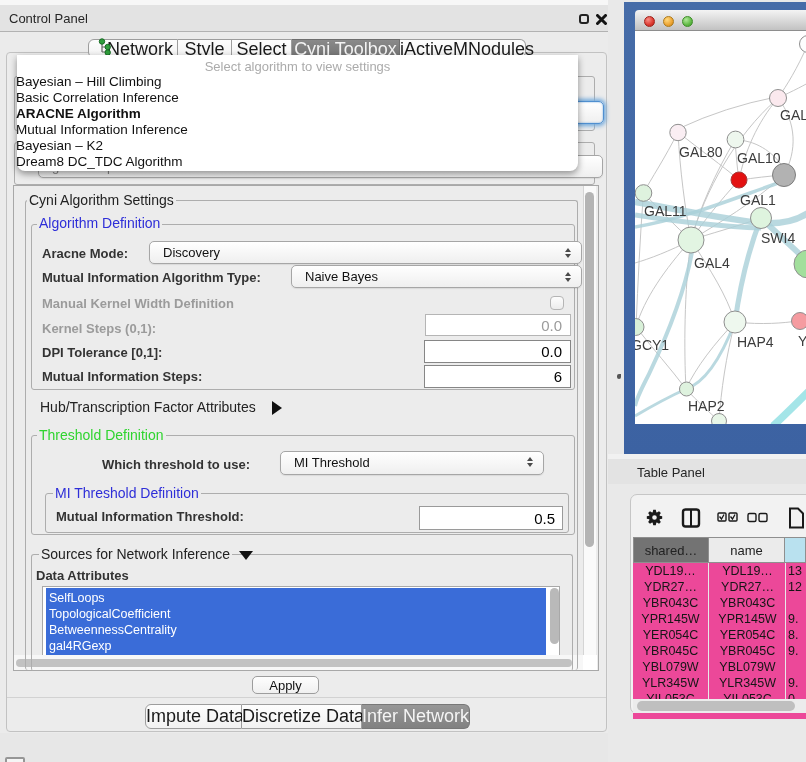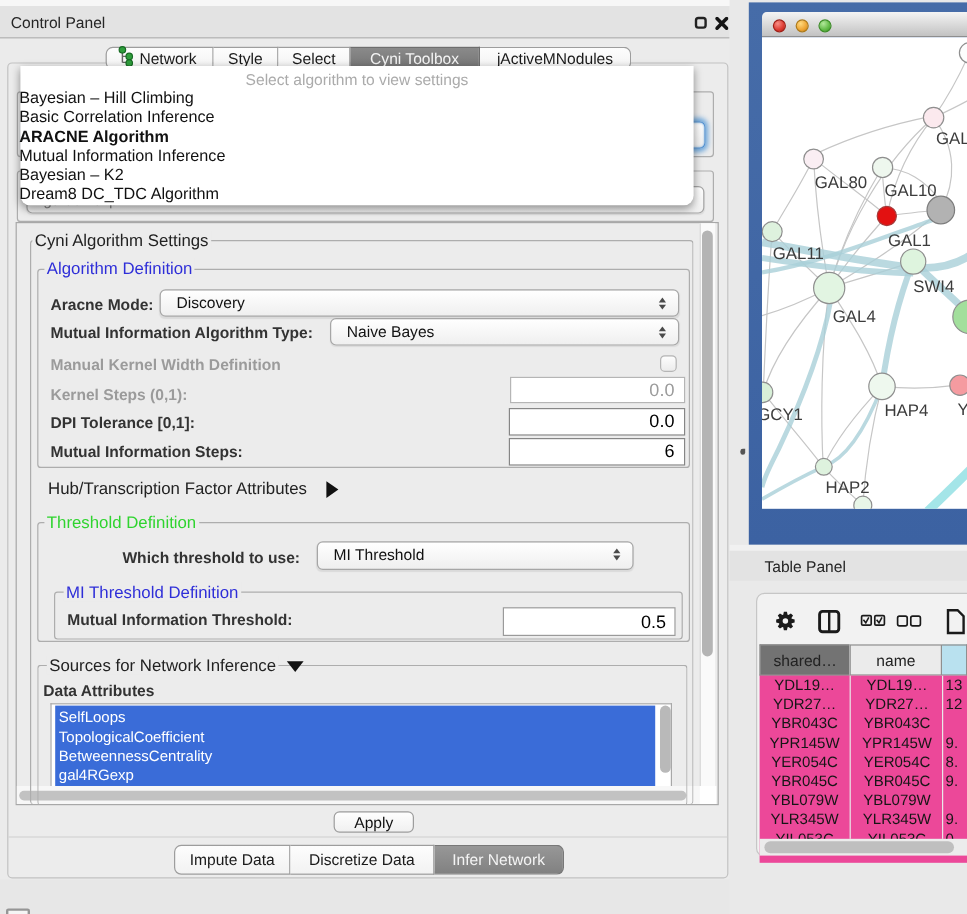--- a/index.html
+++ b/index.html
@@ -3,31 +3,31 @@
 <meta charset="utf-8">
 <style>
   * { margin:0; padding:0; box-sizing:border-box; }
   html,body { width:806px; height:762px; overflow:hidden; }
   body { font-family:"Liberation Sans", sans-serif; background:#ebebeb; position:relative; }
   .abs { position:absolute; }
   .fs-title { position:absolute; background:#ececec; padding:0 2px; white-space:nowrap; }
   .fieldset { position:absolute; border:1px solid #adadad; border-radius:3px; }
   .blbl { font-weight:bold; font-size:13px; color:#333; white-space:nowrap; }
   .combo { position:absolute; border:1px solid #a6a6a6; border-radius:5px;
-           background:linear-gradient(#ffffff,#efefef); box-shadow:0 1px 1px rgba(0,0,0,0.08); }
+           background:linear-gradient(#ffffff,#efefef); box-shadow:0 1px 1px rgba(0,0,0,0.08);margin-left:16px; }
   .combo .ctext { position:absolute; left:13px; top:3px; font-size:13px; color:#111; }
   .spin { position:absolute; right:9px; top:6px; width:7px; }
   .spin .up { width:0;height:0;border-left:3.5px solid transparent;border-right:3.5px solid transparent;
               border-bottom:4px solid #4a4a4a; margin-bottom:2px; }
   .spin .dn { width:0;height:0;border-left:3.5px solid transparent;border-right:3.5px solid transparent;
               border-top:4px solid #4a4a4a; }
   .tbox { position:absolute; background:#fff; font-size:15px; text-align:right; color:#000; }
   .seg { position:absolute; display:flex; }
   .seg > div { border:1px solid #9d9d9d; border-left:none; background:linear-gradient(#fdfdfd,#f2f2f2);
-               font-size:13px; color:#1a1a1a; text-align:center; white-space:nowrap; }
+               font-size:18px; color:#1a1a1a; text-align:center; white-space:nowrap; }
   .seg > div:first-child { border-left:1px solid #9d9d9d; border-radius:6px 0 0 6px; }
   .seg > div:last-child { border-radius:0 6px 6px 0; }
   .seg > div.dark { background:linear-gradient(#8a8a8a,#747474); color:#f4f4f4; border-color:#6e6e6e; }
 </style>
 </head>
 <body>
 
 <div class="abs" style="left:0;top:0;width:806px;height:5px;background:#f7f7f7;"></div>
 
 <div class="abs" style="left:0;top:5px;width:608px;height:27px;background:#e3e3e3;border-bottom:1px solid #b2b2b2;"></div>
@@ -121,21 +121,21 @@
 <div class="abs" style="left:42px;top:586px;width:518px;height:69px;background:#fff;border:1px solid #a8a8a8;border-bottom:none;"></div>
 <div class="abs" style="left:46px;top:588px;width:500px;height:67px;background:#3a6cd8;"></div>
 <div class="abs" style="left:49px;top:590px;font-size:12.5px;color:#fff;line-height:16px;white-space:pre;">SelfLoops
 TopologicalCoefficient
 BetweennessCentrality
 gal4RGexp</div>
 <div class="abs" style="left:550px;top:588px;width:9px;height:56px;background:#b9b9b9;border-radius:5px;"></div>
 
 <div class="abs" style="left:583px;top:655px;width:14px;height:15px;background:#fff;"></div>
 
-<div class="abs" style="left:278px;top:676px;width:67px;height:18px;border:1px solid #9d9d9d;border-radius:5px;background:linear-gradient(#fefefe,#f0f0f0);text-align:center;font-size:13px;color:#111;line-height:17px;">Apply</div>
+<div class="abs" style="left:252px;top:676px;width:67px;height:18px;border:1px solid #9d9d9d;border-radius:5px;background:linear-gradient(#fefefe,#f0f0f0);text-align:center;font-size:13px;color:#111;line-height:17px;">Apply</div>
 <div class="abs" style="left:7px;top:697px;width:599px;height:1px;background:#d2d2d2;"></div>
 
 <div class="seg" style="left:145px;top:704px;height:25px;">
   <div style="width:97px;line-height:23px;">Impute Data</div>
   <div style="width:120px;line-height:23px;">Discretize Data</div>
   <div class="dark" style="width:108px;line-height:23px;background:linear-gradient(#979797,#818181);border-color:#787878;">Infer Network</div>
 </div>
 
 <div class="abs" style="left:0;top:733px;width:608px;height:29px;background:#e7e7e7;"></div>
 

